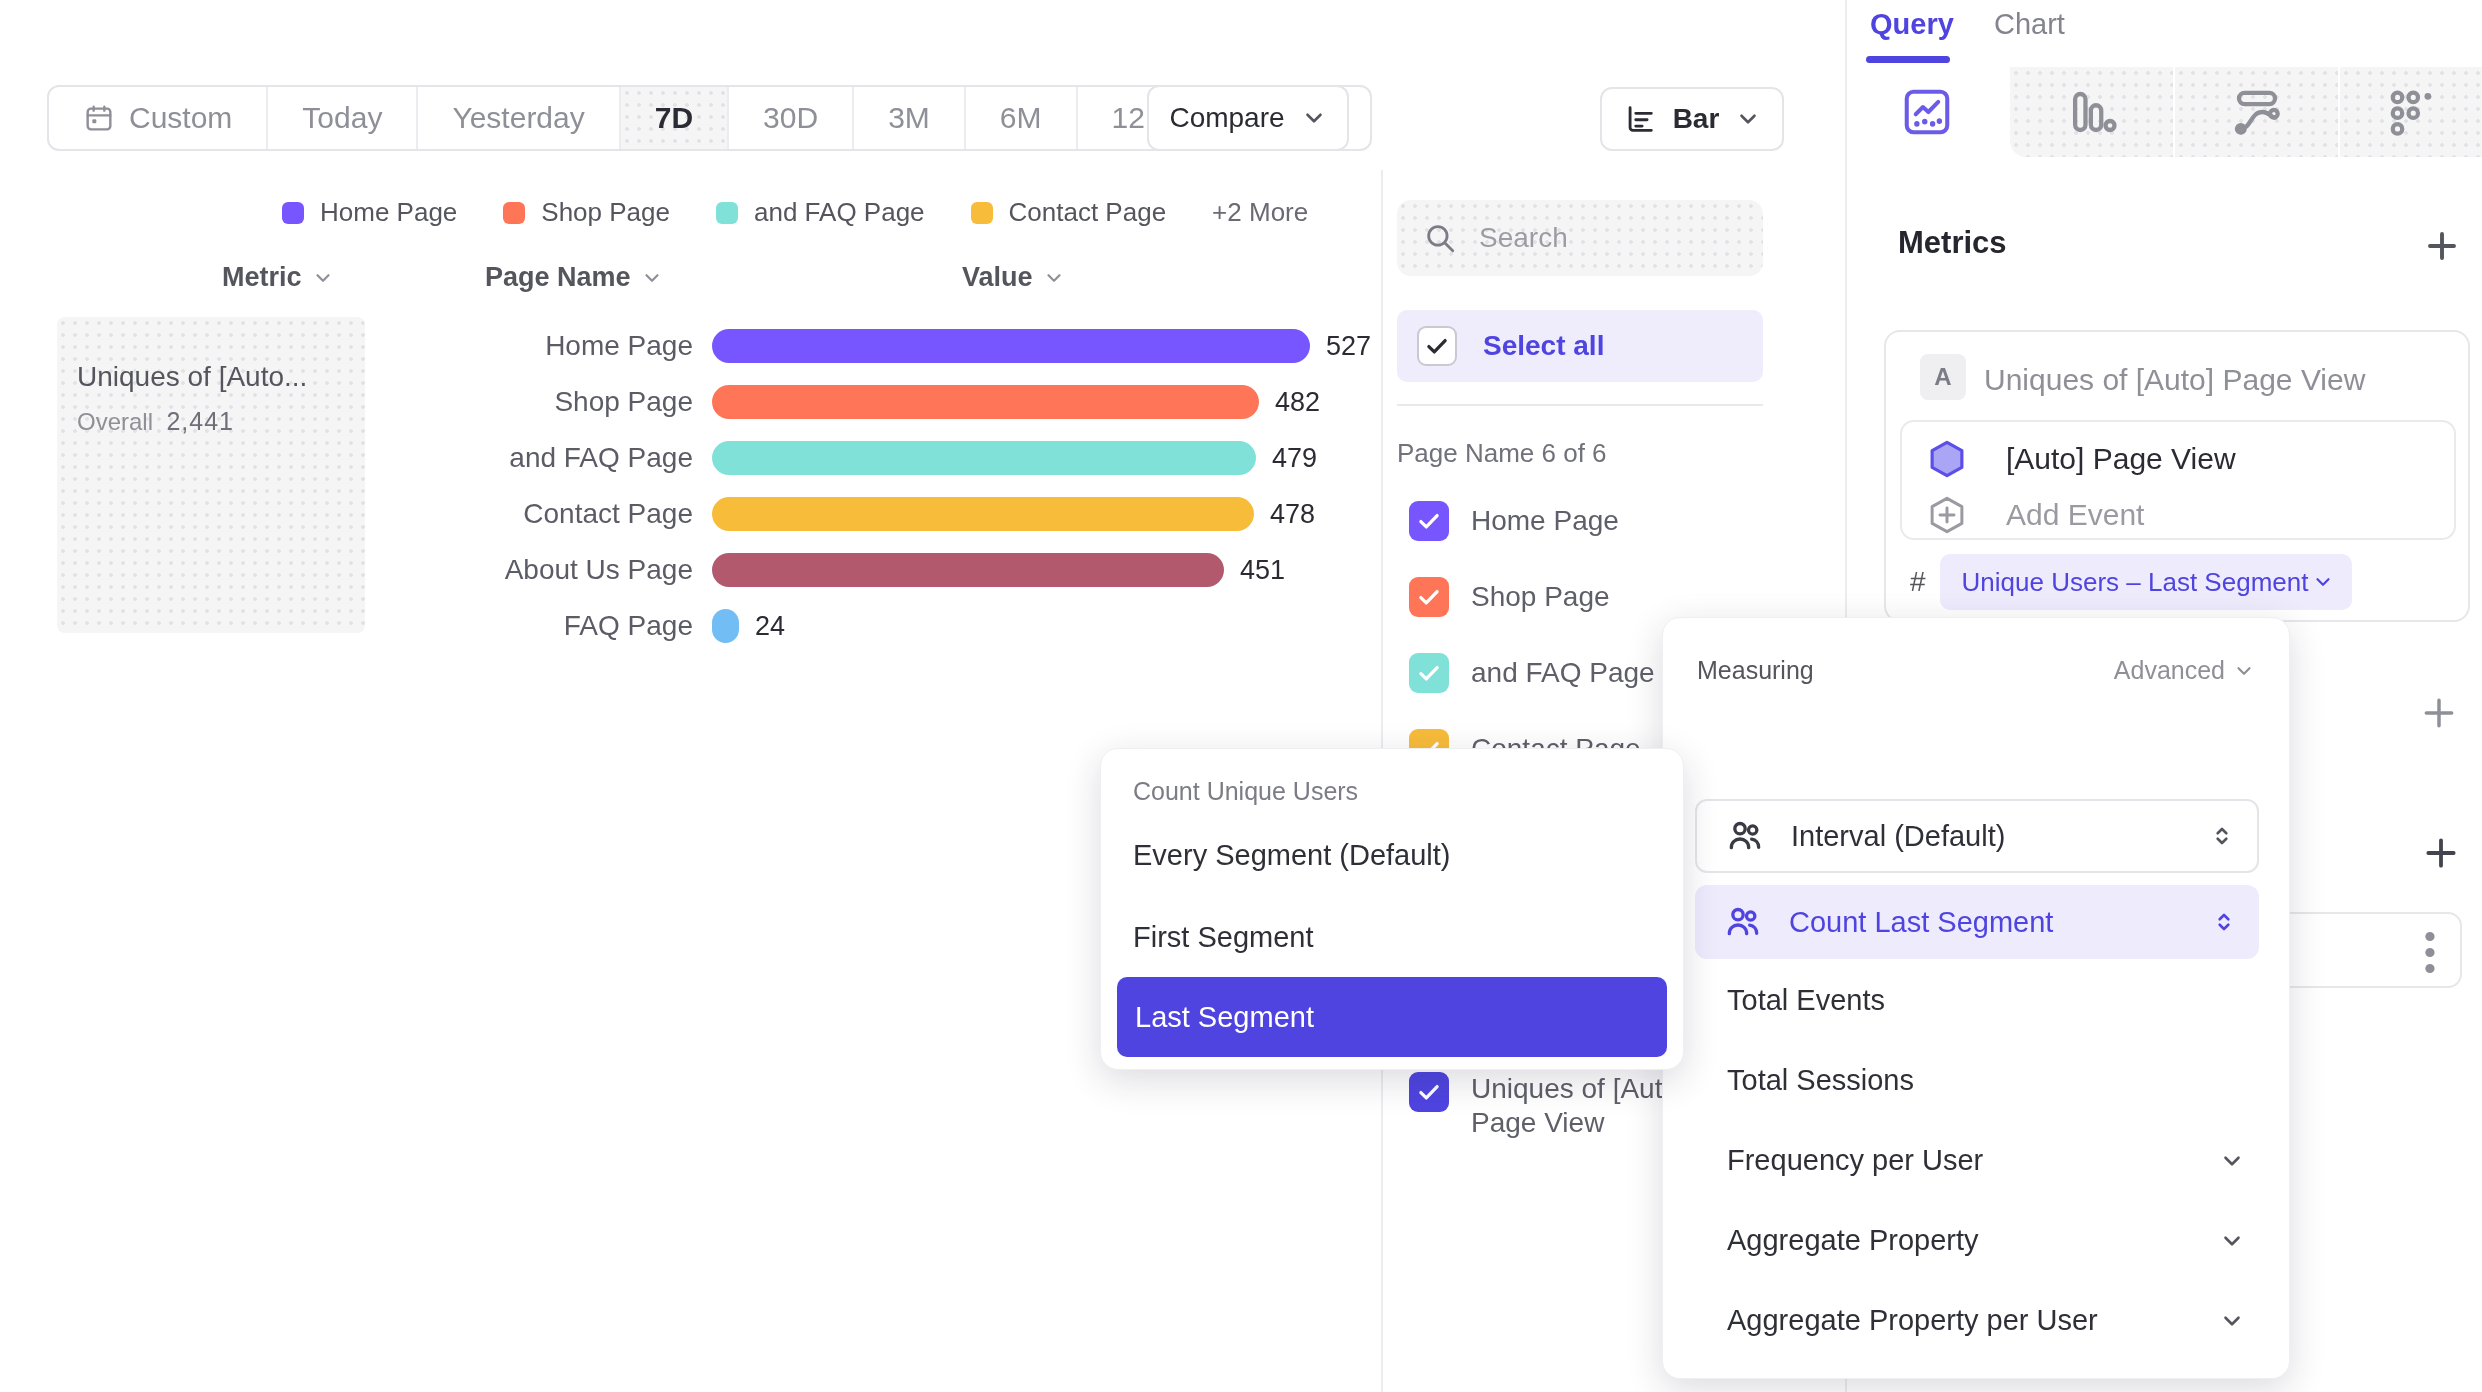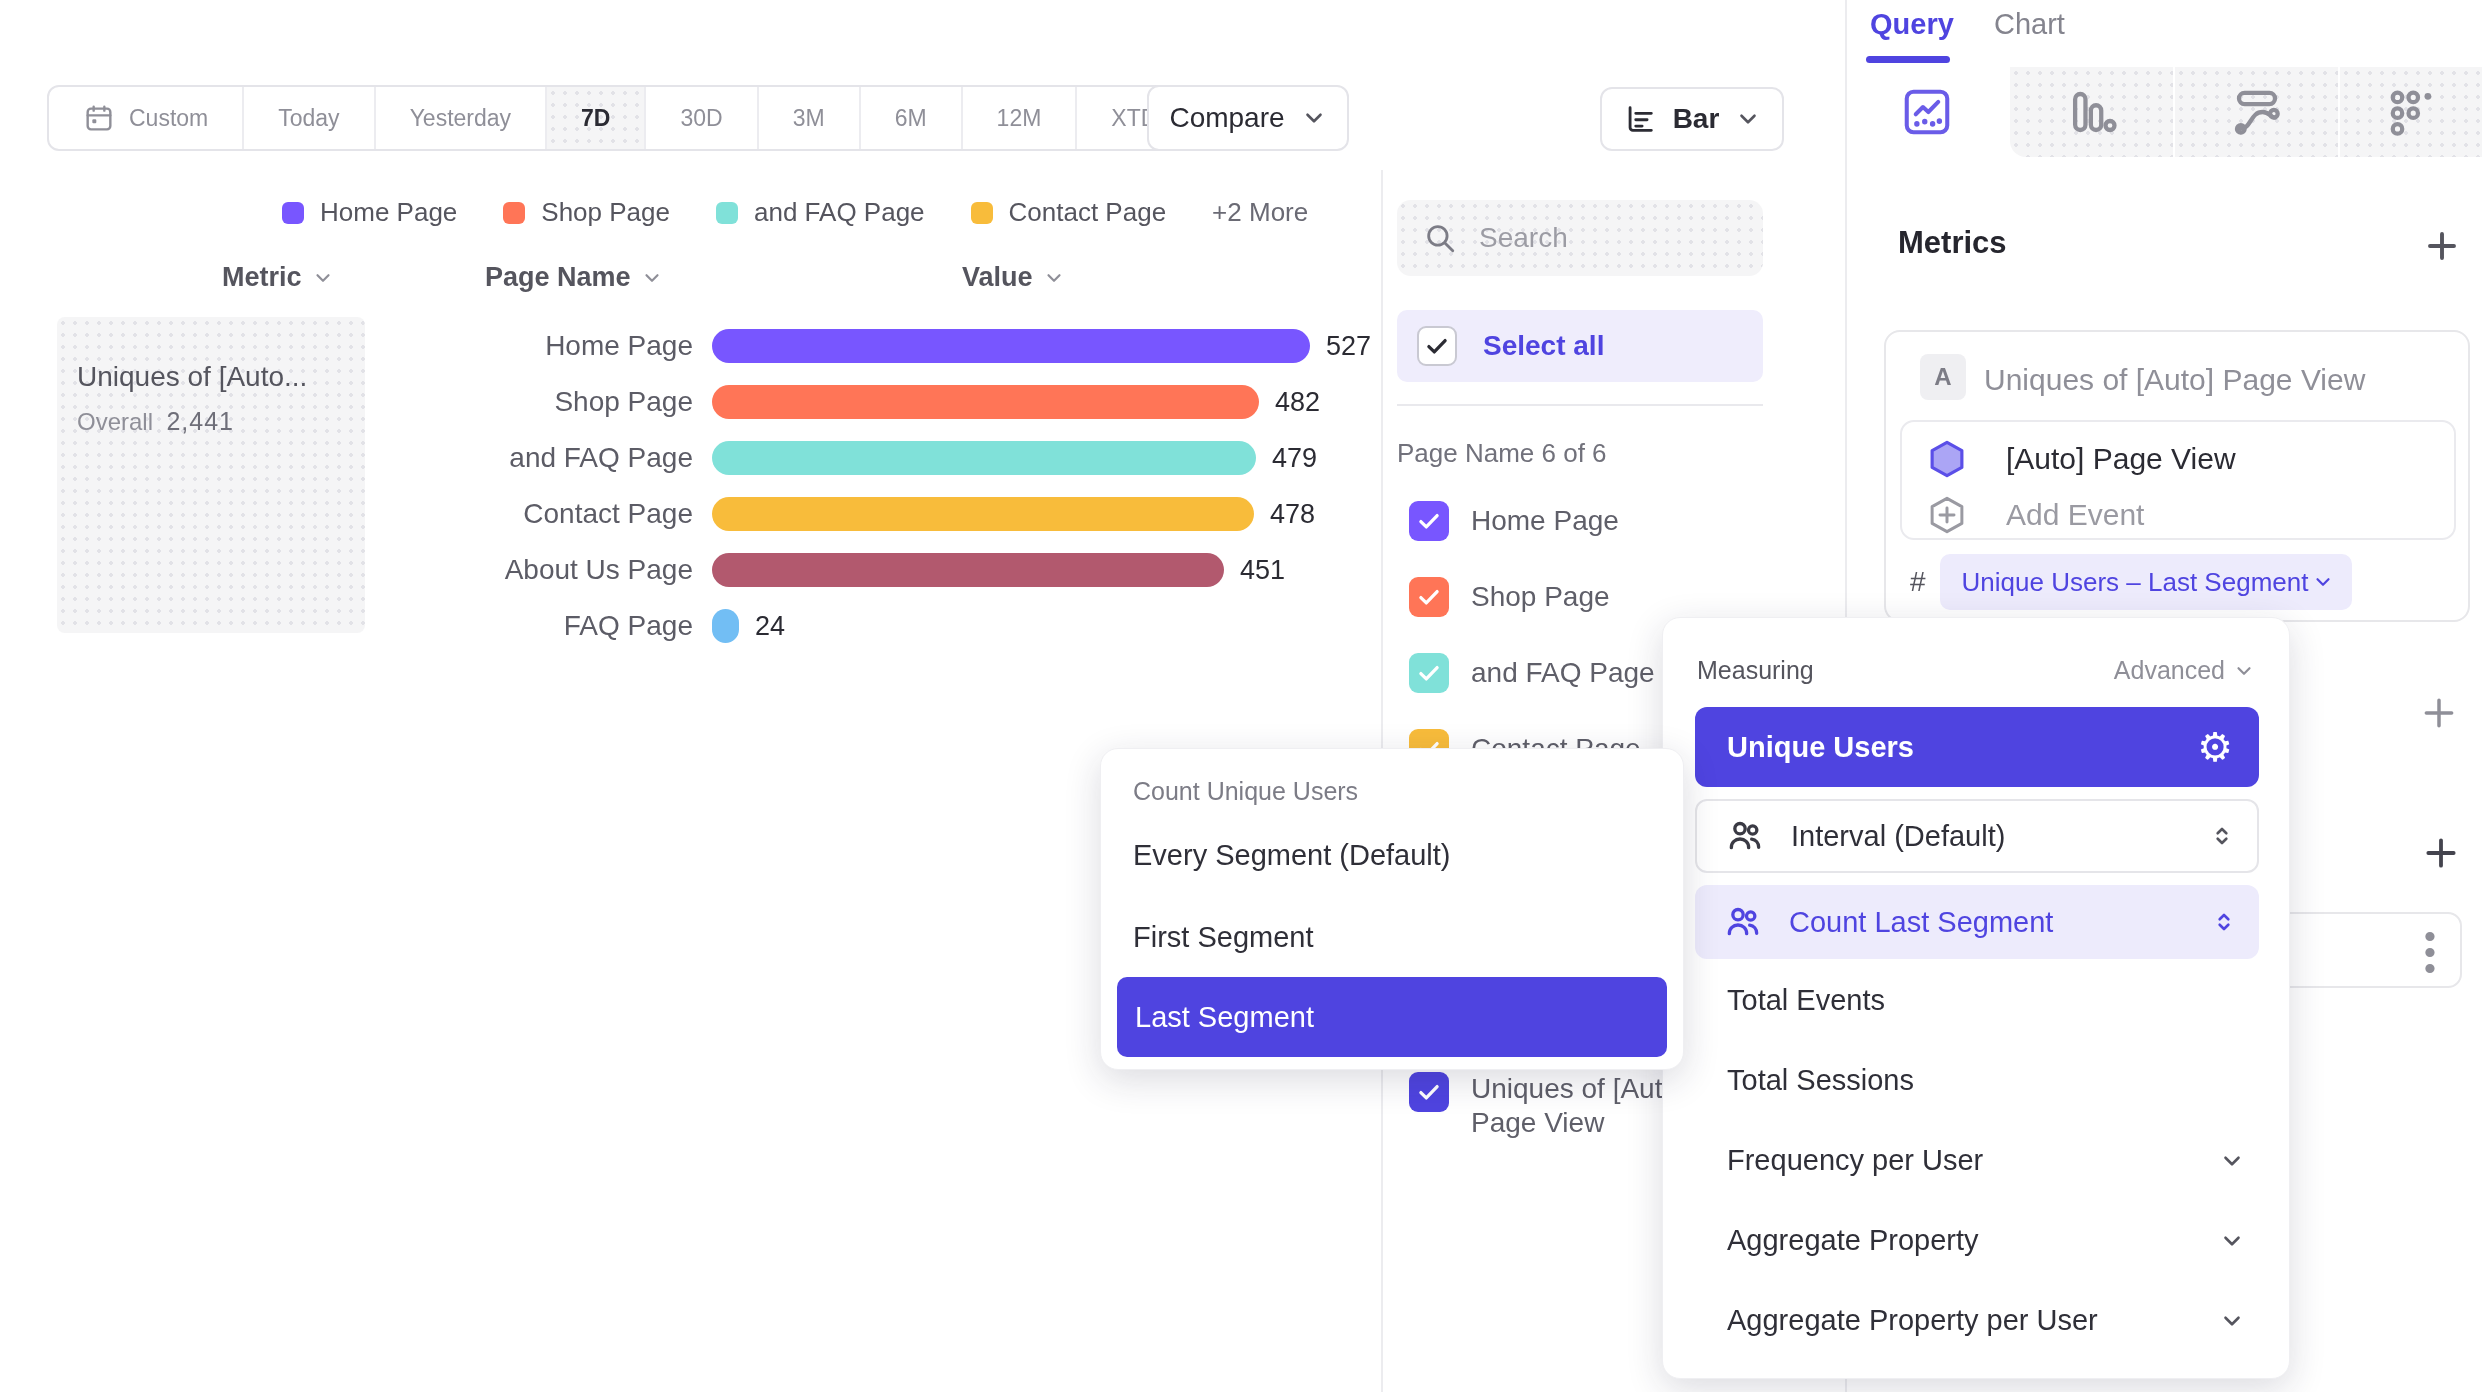--- a/index.html
+++ b/index.html
@@ -4,21 +4,21 @@
 <style>
   html,body{margin:0;padding:0;background:#fff;}
   .stage{position:relative;width:2482px;height:1392px;background:#fff;overflow:hidden;
          font-family:"Liberation Sans",sans-serif;color:#2e2e38;}
   .abs{position:absolute;}
   .dotted{background-color:#f5f5f6;background-image:radial-gradient(circle,#e2e2e7 1.7px,transparent 1.7px);background-size:12px 12px;}
   svg{display:block;}
 
   
   .seg{left:47px;top:85px;height:62px;border:2px solid #e4e4e9;border-radius:12px;background:#fff;display:flex;align-items:stretch;overflow:hidden;}
-  .seg-item{display:flex;align-items:center;justify-content:flex-end;gap:14px;padding:0 34px;font-size:23px;color:#8f8f98;border-right:2px solid #ececf0;cursor:pointer;white-space:nowrap;}
+  .seg-item{display:flex;align-items:center;justify-content:flex-end;gap:14px;padding:0 34px;font-size:30px;color:#8f8f98;border-right:2px solid #ececf0;cursor:pointer;white-space:nowrap;}
   .seg-item:last-child{border-right:none;}
   .seg-item.sel{color:#2b2b33;font-weight:700;}
   .btn{border:2px solid #e4e4e9;border-radius:12px;background:#fff;display:flex;align-items:center;justify-content:center;gap:16px;font-size:28px;color:#2b2b33;}
   .chev{width:26px;height:26px;stroke:#55555e;stroke-width:2.4;fill:none;stroke-linecap:round;stroke-linejoin:round;}
   .chev.sm{width:22px;height:22px;stroke:#8f8f98;}
   .chev.acc{stroke:#4f44e0;}
 
   
   .legend{left:282px;top:197px;display:flex;align-items:center;gap:46px;}
   .lg-item{display:flex;align-items:center;gap:16px;font-size:26px;color:#55555e;}
@@ -391,24 +391,20 @@
   <div class="abs popup meas-pop">
     <div class="meas-head">
       <span class="t">Measuring</span>
       <span class="adv">
         <span>Advanced</span>
         <svg class="chev sm" viewBox="0 0 24 24">
             <path d="M6 9l6 6 6-6"></path>
           </svg>
       </span>
     </div>
-    <div class="uu-btn">
-      <span class="lab">Unique Users</span>
-      <span class="gear">⚙</span>
-    </div>
     <div class="mrow bordered" style="top:181px;">
       <svg class="ppl" viewBox="0 0 24 24">
           <circle cx="9" cy="7.6" r="3.1"></circle>
           <path d="M3.8 19c0-3.1 2.3-5.2 5.2-5.2s5.2 2.1 5.2 5.2"></path>
           <circle cx="16.6" cy="8.4" r="2.5"></circle>
           <path d="M16 13.9c2.5.4 4.2 2.3 4.2 4.9"></path>
         </svg>
       <span class="lab">Interval (Default)</span>
       <svg class="updown" viewBox="0 0 24 24">
           <path d="M8 9.5L12 5.5l4 4M8 14.5l4 4 4-4"></path>

